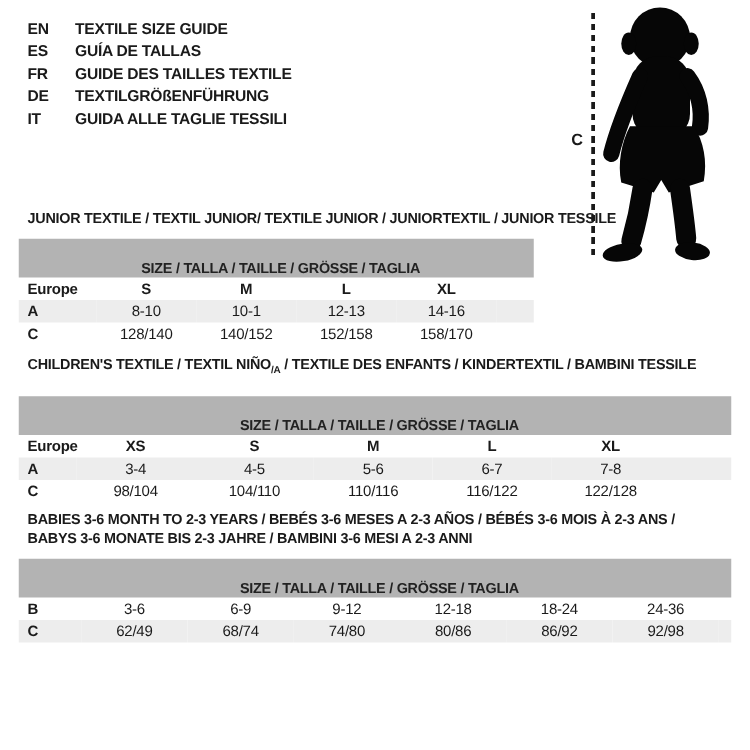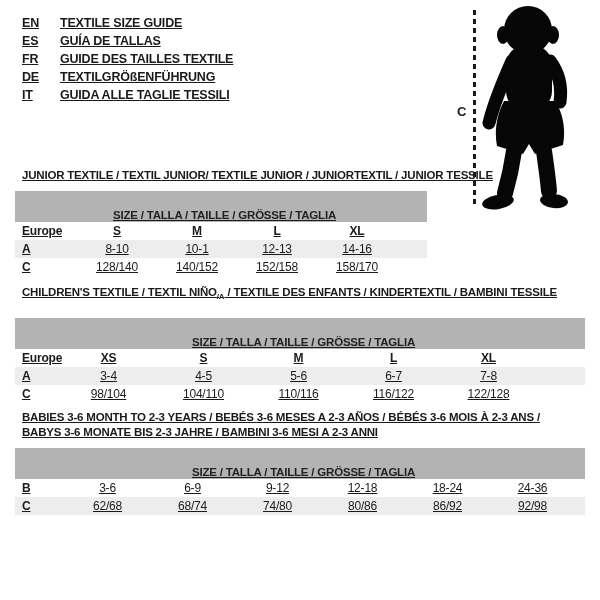--- a/index.html
+++ b/index.html
@@ -11,21 +11,20 @@
   * { margin: 0; padding: 0; box-sizing: border-box; }
   html, body { background: #fff; }
   .page {
     position: relative;
     width: 600px;
     height: 600px;
     background: var(--page-bg);
     color: var(--text);
     font-family: "Liberation Sans", sans-serif;
     overflow: hidden;
-    text-decoration: underline;
   }
   
   .langs { padding: 14px 0 0 22px; }
   .lang-row {
     display: flex;
     font-weight: 700;
     font-size: 12.5px;
     line-height: 18px;
     letter-spacing: -0.2px;
   }
@@ -289,21 +288,21 @@
             <td>3-6</td>
             <td>6-9</td>
             <td>9-12</td>
             <td>12-18</td>
             <td>18-24</td>
             <td>24-36</td>
             <td class="fill"></td>
           </tr>
           <tr class="shaded">
             <td class="lbl">C</td>
-            <td>62/68</td>
+            <td>62/49</td>
             <td>68/74</td>
             <td>74/80</td>
             <td>80/86</td>
             <td>86/92</td>
             <td>92/98</td>
             <td class="fill"></td>
           </tr>
         </tbody>
     </table>
   </section>

